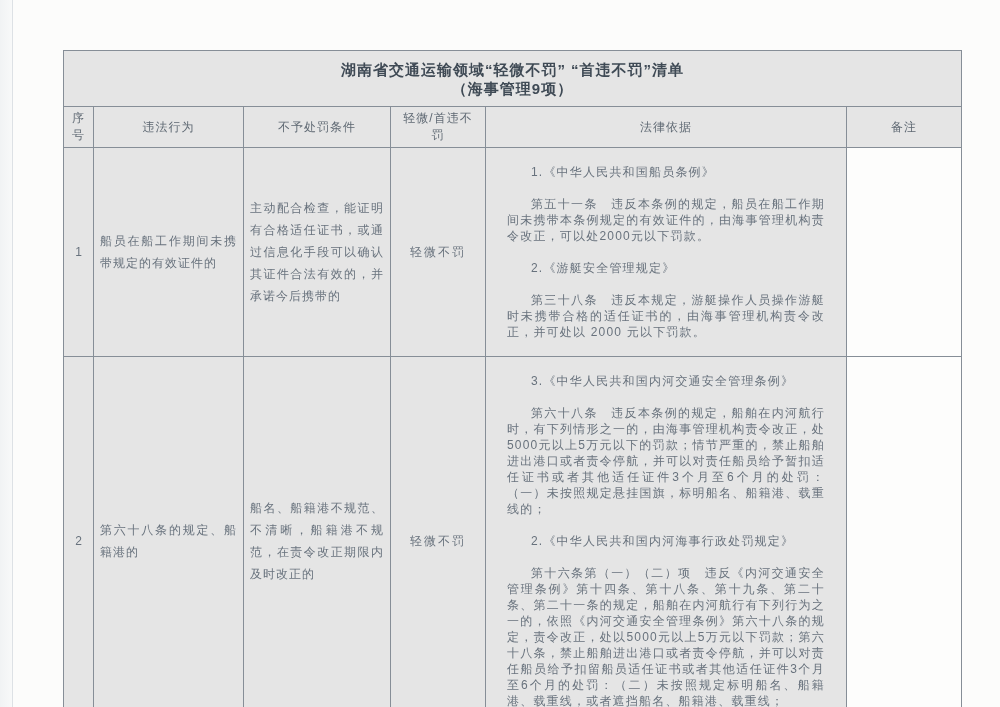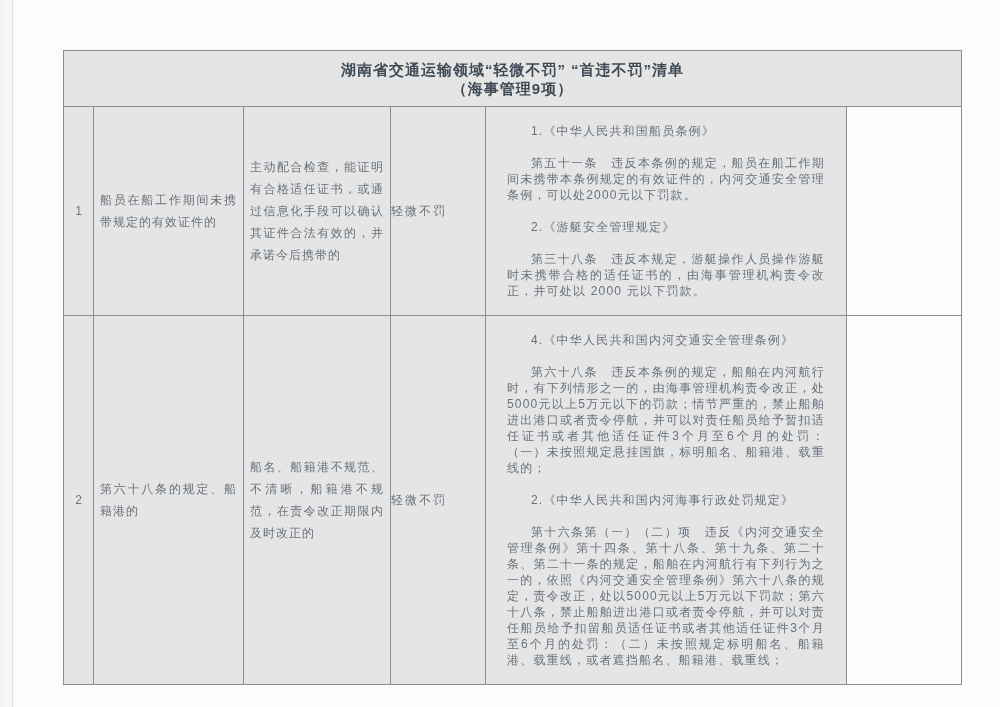--- a/index.html
+++ b/index.html
@@ -60,21 +60,21 @@
     text-align:center;
     padding:0;
   }
   td.cell-violation,td.cell-condition{
     text-align:justify;
     text-justify:inter-character;
     letter-spacing:1px;
     line-height:22px;
   }
   td.cell-type{
-    text-align:left;
+    text-align:center;
     letter-spacing:2px;
     padding:0;
   }
   td.cell-legal{
     padding:0 5px;
   }
   td.cell-legal p{
     margin:16px;
     text-indent:2em;
     font-size:12px;
@@ -105,42 +105,50 @@
     </colgroup>
 
     <tbody>
         <tr class="title-row">
       <td colspan="6">
         <div class="title-line1">湖南省交通运输领域“轻微不罚” “首违不罚”清单</div>
         <div class="title-line2">（海事管理9项）</div>
       </td>
     </tr>
 
+    <tr class="header-row">
+      <th>序号</th>
+      <th>违法行为</th>
+      <th>不予处罚条件</th>
+      <th>轻微/首违不罚</th>
+      <th>法律依据</th>
+      <th>备注</th>
+    </tr>
 
     <tr class="row-1">
       <td class="cell-index">1</td>
       <td class="cell-violation">船员在船工作期间未携带规定的有效证件的</td>
       <td class="cell-condition">主动配合检查，能证明有合格适任证书，或通过信息化手段可以确认其证件合法有效的，并承诺今后携带的</td>
       <td class="cell-type">轻微不罚</td>
       <td class="cell-legal">
         <p>1.《中华人民共和国船员条例》</p>
-        <p>第五十一条　违反本条例的规定，船员在船工作期间未携带本条例规定的有效证件的，内河交通安全管理条例，可以处2000元以下罚款。</p>
+        <p>第五十一条　违反本条例的规定，船员在船工作期间未携带本条例规定的有效证件的，由海事管理机构责令改正，可以处2000元以下罚款。</p>
         <p>2.《游艇安全管理规定》</p>
         <p>第三十八条　违反本规定，游艇操作人员操作游艇时未携带合格的适任证书的，由海事管理机构责令改正，并可处以 2000 元以下罚款。</p>
       </td>
       <td class="cell-remark"></td>
     </tr>
 
     <tr class="row-2">
       <td class="cell-index">2</td>
       <td class="cell-violation">第六十八条的规定、船籍港的</td>
       <td class="cell-condition">船名、船籍港不规范、不清晰，船籍港不规范，在责令改正期限内及时改正的</td>
       <td class="cell-type">轻微不罚</td>
       <td class="cell-legal">
-        <p>4.《中华人民共和国内河交通安全管理条例》</p>
+        <p>3.《中华人民共和国内河交通安全管理条例》</p>
         <p>第六十八条　违反本条例的规定，船舶在内河航行时，有下列情形之一的，由海事管理机构责令改正，处5000元以上5万元以下的罚款；情节严重的，禁止船舶进出港口或者责令停航，并可以对责任船员给予暂扣适任证书或者其他适任证件3个月至6个月的处罚：（一）未按照规定悬挂国旗，标明船名、船籍港、载重线的；</p>
         <p>2.《中华人民共和国内河海事行政处罚规定》</p>
         <p>第十六条第（一）（二）项　违反《内河交通安全管理条例》第十四条、第十八条、第十九条、第二十条、第二十一条的规定，船舶在内河航行有下列行为之一的，依照《内河交通安全管理条例》第六十八条的规定，责令改正，处以5000元以上5万元以下罚款；第六十八条，禁止船舶进出港口或者责令停航，并可以对责任船员给予扣留船员适任证书或者其他适任证件3个月至6个月的处罚：（二）未按照规定标明船名、船籍港、载重线，或者遮挡船名、船籍港、载重线；</p>
       </td>
       <td class="cell-remark"></td>
     </tr>
   </tbody>
     </table>
 </div>
 

